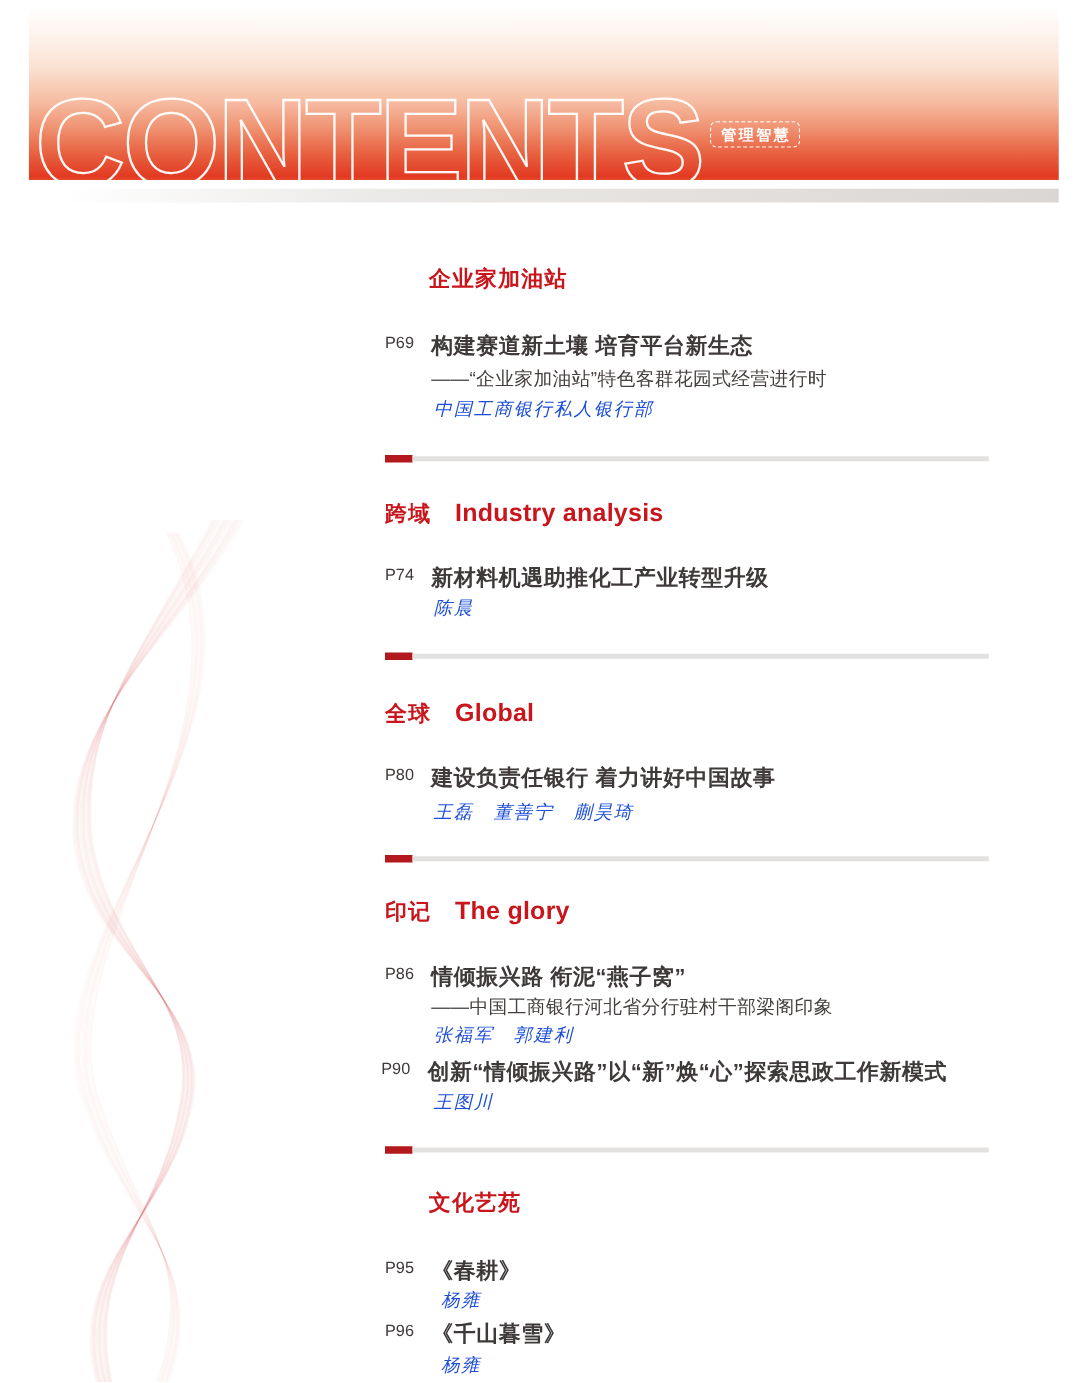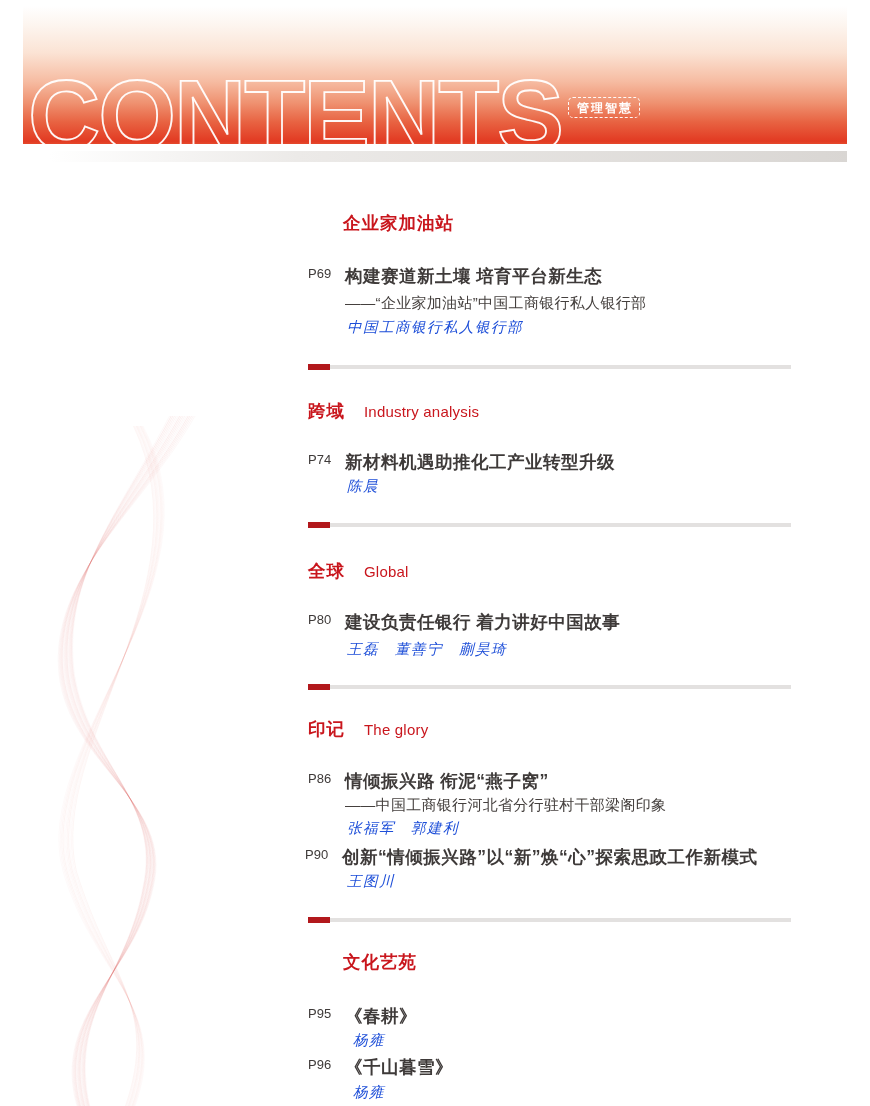--- a/index.html
+++ b/index.html
@@ -40,21 +40,21 @@
   }
   
   .wave { position:absolute; left:0; top:416px; width:220px; height:690px; }
   
   .sec-header { position:absolute; white-space:nowrap; }
   .sec-header .cn {
     color:var(--accent-red,#c9161d); font-size:17.5px; font-weight:700;
     letter-spacing:1px;
   }
   .sec-header .en {
-    color:var(--accent-red,#c9161d); font-size:15px; font-weight:400;
+    color:var(--accent-red,#c9161d); font-size:20px; font-weight:700;
     margin-left:19px; letter-spacing:0.2px;margin-top:36px;
   }
   .entry-row { position:absolute; display:flex; align-items:flex-start; white-space:nowrap; }
   .pageno {
     flex:none; width:37px; color:var(--text-dark,#3e3a39);
     font-size:13px; font-weight:500; padding-top:2px;
   }
   .etitle {
     color:var(--text-dark,#3e3a39); font-size:17.5px; font-weight:700;
     letter-spacing:0.5px;
@@ -161,21 +161,21 @@
             C 85.2 560, 136.6 590, 102.5 690" fill="none" stroke="rgba(228,128,120,0.070)" stroke-width="1"></path>
     </svg>
 
   <div class="sec-header" style="left:320px; top:211px">
     <span class="cn">企业家加油站</span>
   </div>
   <div class="entry-row" style="left:285px; top:264px">
     <span class="pageno">P69</span>
     <span class="etitle">构建赛道新土壤 培育平台新生态</span>
   </div>
-  <div class="entry-sub" style="left:322px; top:294px">——“企业家加油站”中国工商银行私人银行部</div>
+  <div class="entry-sub" style="left:322px; top:294px">——“企业家加油站”特色客群花园式经营进行时</div>
   <div class="entry-authors" style="left:324px; top:318px">中国工商银行私人银行部</div>
   <div class="rule" style="top:364px">
     <span class="rule-red"></span>
     <span class="rule-gray"></span>
   </div>
 
   <div class="sec-header" style="left:285px; top:399px">
     <span class="cn">跨域</span><span class="en">Industry analysis</span>
   </div>
   <div class="entry-row" style="left:285px; top:450px">

